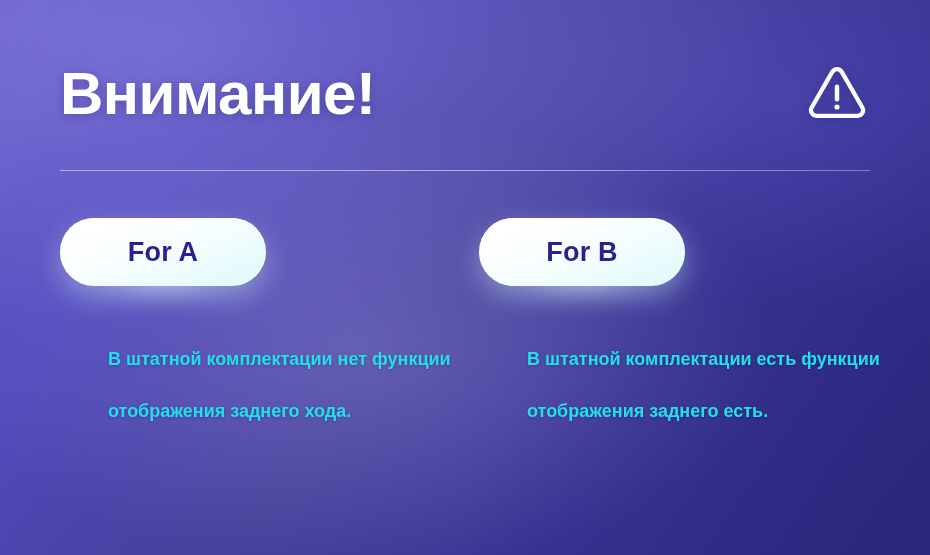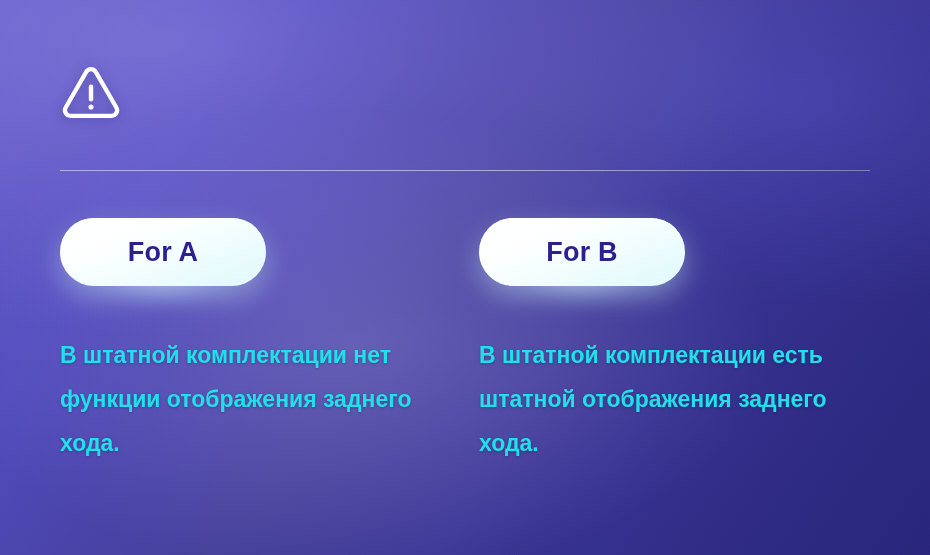--- a/index.html
+++ b/index.html
@@ -149,34 +149,36 @@
     color: #2d1f8e;
     letter-spacing: 0.2px;
     line-height: 1;
     white-space: nowrap;
   }
 
   
   .body-text {
     margin-top: 55px;
     width: 380px;
-    font-size: 23px;
+    font-size: 18px;
     font-weight: 700;
-    line-height: 44px;
+    line-height: 52px;
     color: #22e0e9;
     text-shadow: 0 1px 3px rgba(18,14,70,0.28);
+    margin-left: 48px;
   }
   .col-b .body-text { width: 385px; }
 </style>
 </head>
 <body>
 
 <div id="slide">
 
   <div class="header">
+    <div class="page-title">Внимание!</div>
 
     <svg class="warn-icon" viewBox="0 0 64 64" fill="none" xmlns="http://www.w3.org/2000/svg" aria-hidden="true">
       <path d="M27.1 9.2 L5.9 45.9 c-2.2 3.8 .55 8.6 4.95 8.6 H53.2 c4.4 0 7.15 -4.8 4.95 -8.6 L36.9 9.2 c-2.2 -3.8 -7.6 -3.8 -9.8 0 Z" stroke="#ffffff" stroke-width="4.4" stroke-linejoin="round" fill="none"></path>
       <path d="M32 24.5 V37.5" stroke="#ffffff" stroke-width="4.6" stroke-linecap="round"></path>
       <circle cx="32" cy="45.4" r="2.65" fill="#ffffff"></circle>
     </svg>
   </div>
 
   <div class="divider"></div>
 
@@ -192,17 +194,17 @@
       <div class="body-text">В штатной комплектации нет функции отображения заднего хода.</div>
     </div>
 
     <div class="column col-b">
       <div class="pill-wrap">
         <div class="pill-glow"></div>
         <button class="pill">
           <span class="pill-label">For B</span>
         </button>
       </div>
-      <div class="body-text">В штатной комплектации есть штатной отображения заднего хода.</div>
+      <div class="body-text">В штатной комплектации есть функции отображения заднего есть.</div>
     </div>
 
   </div>
 </div>
 
 </body></html>

